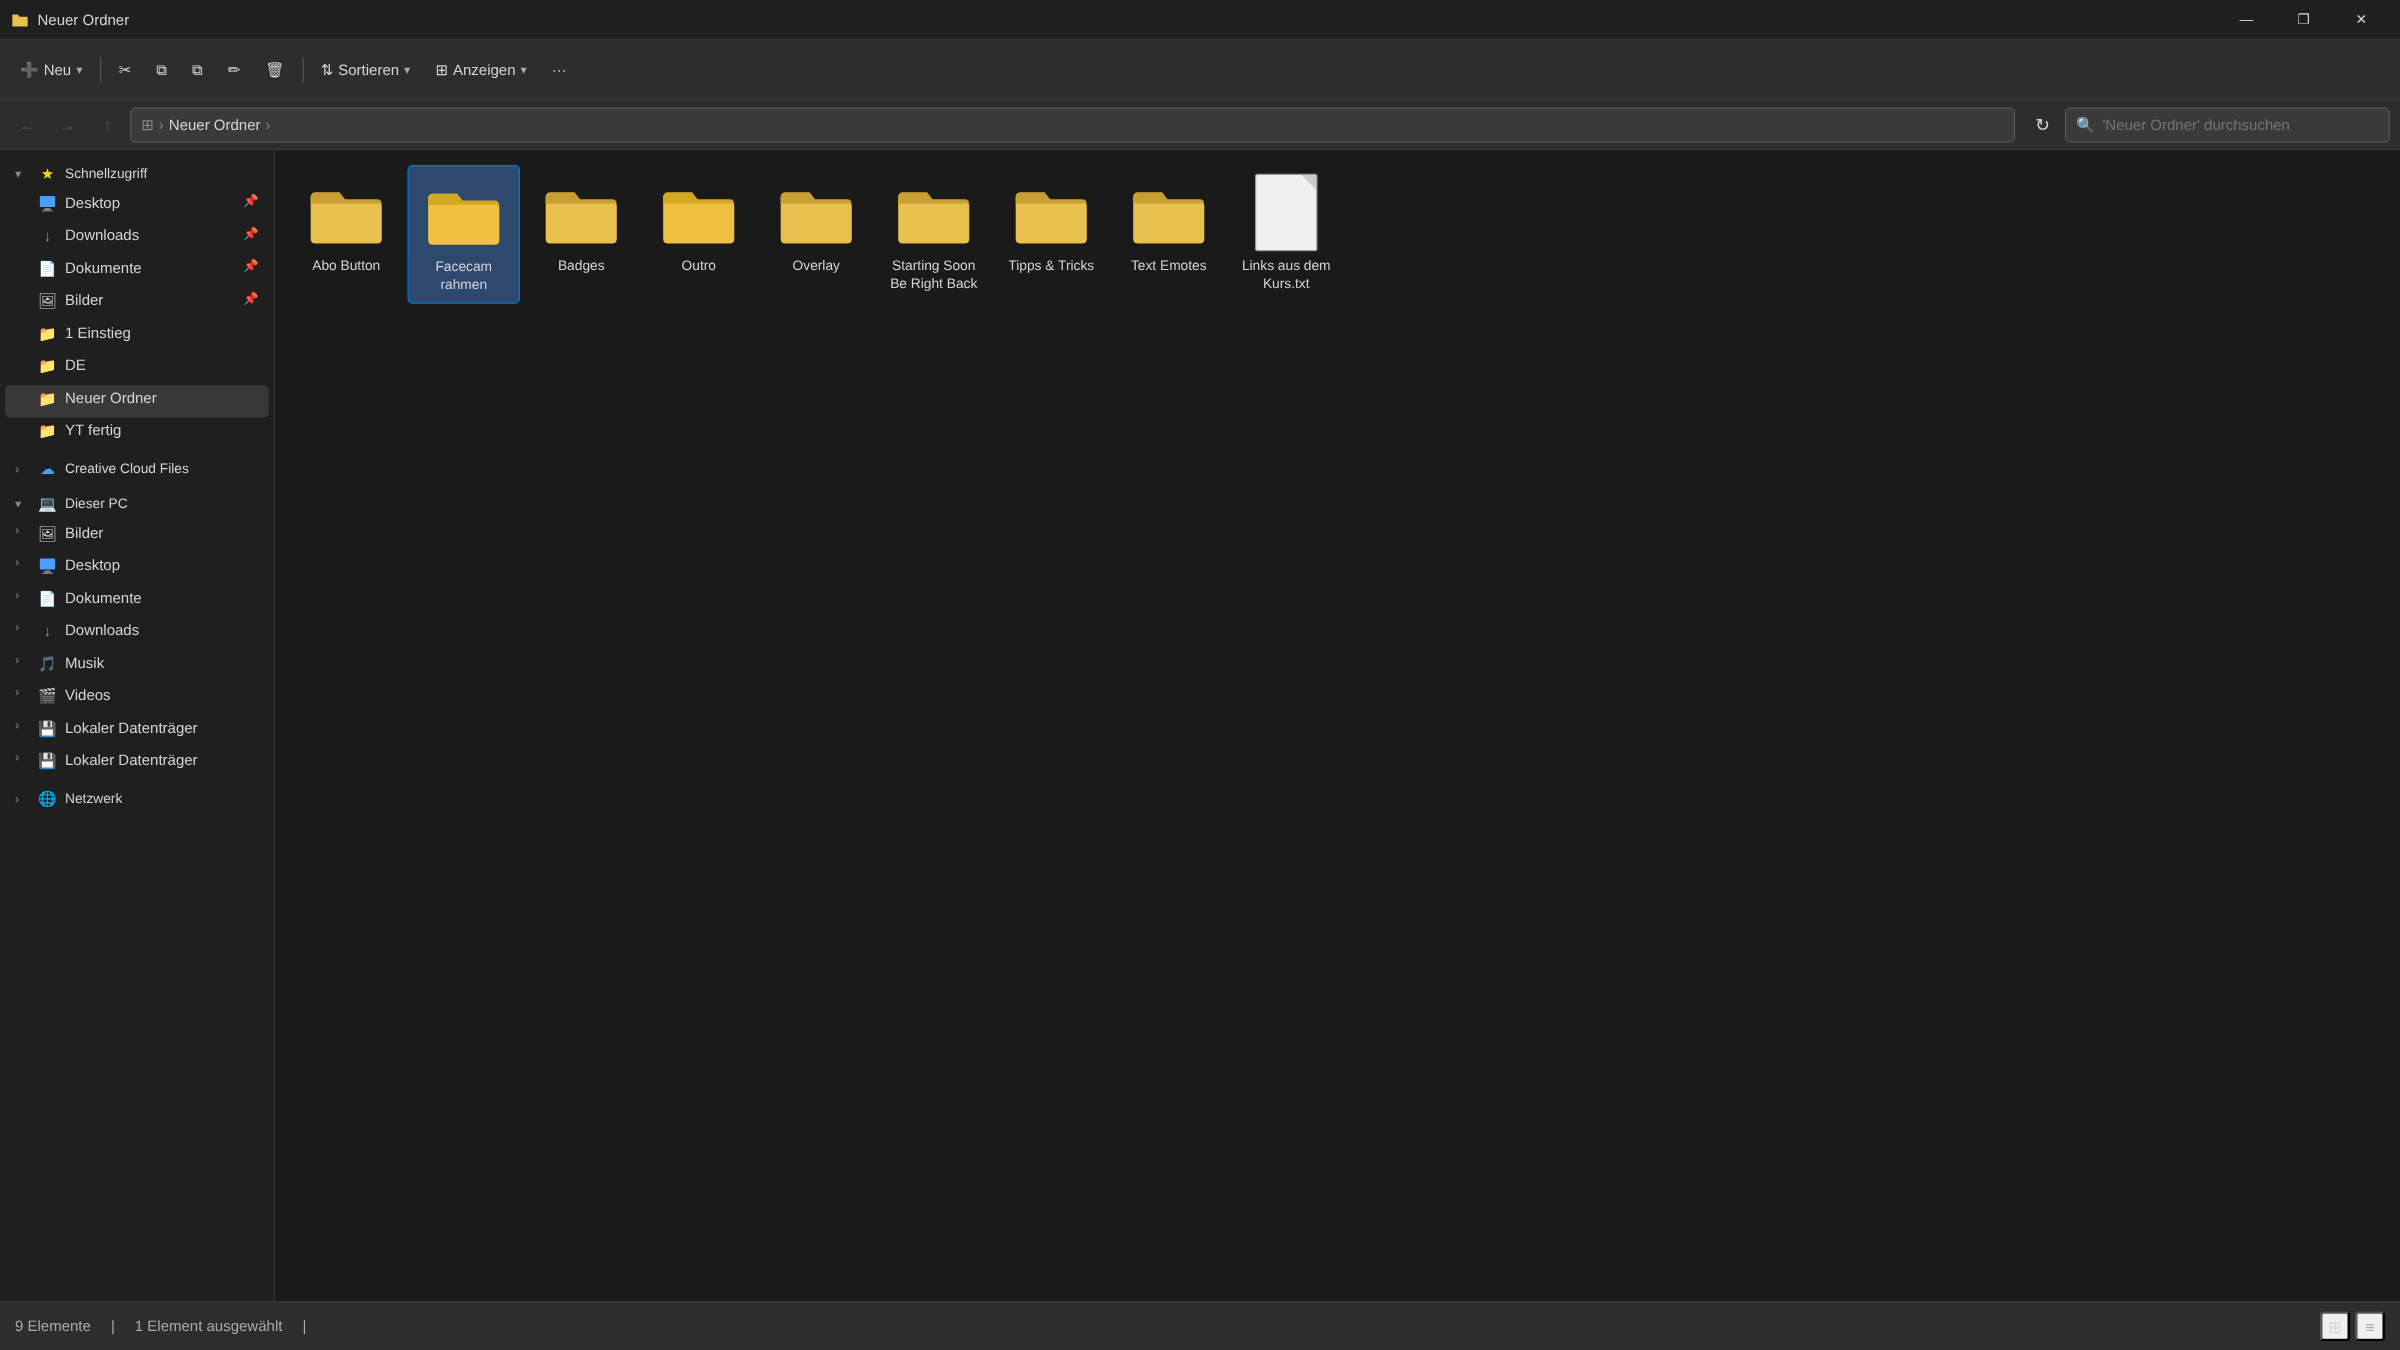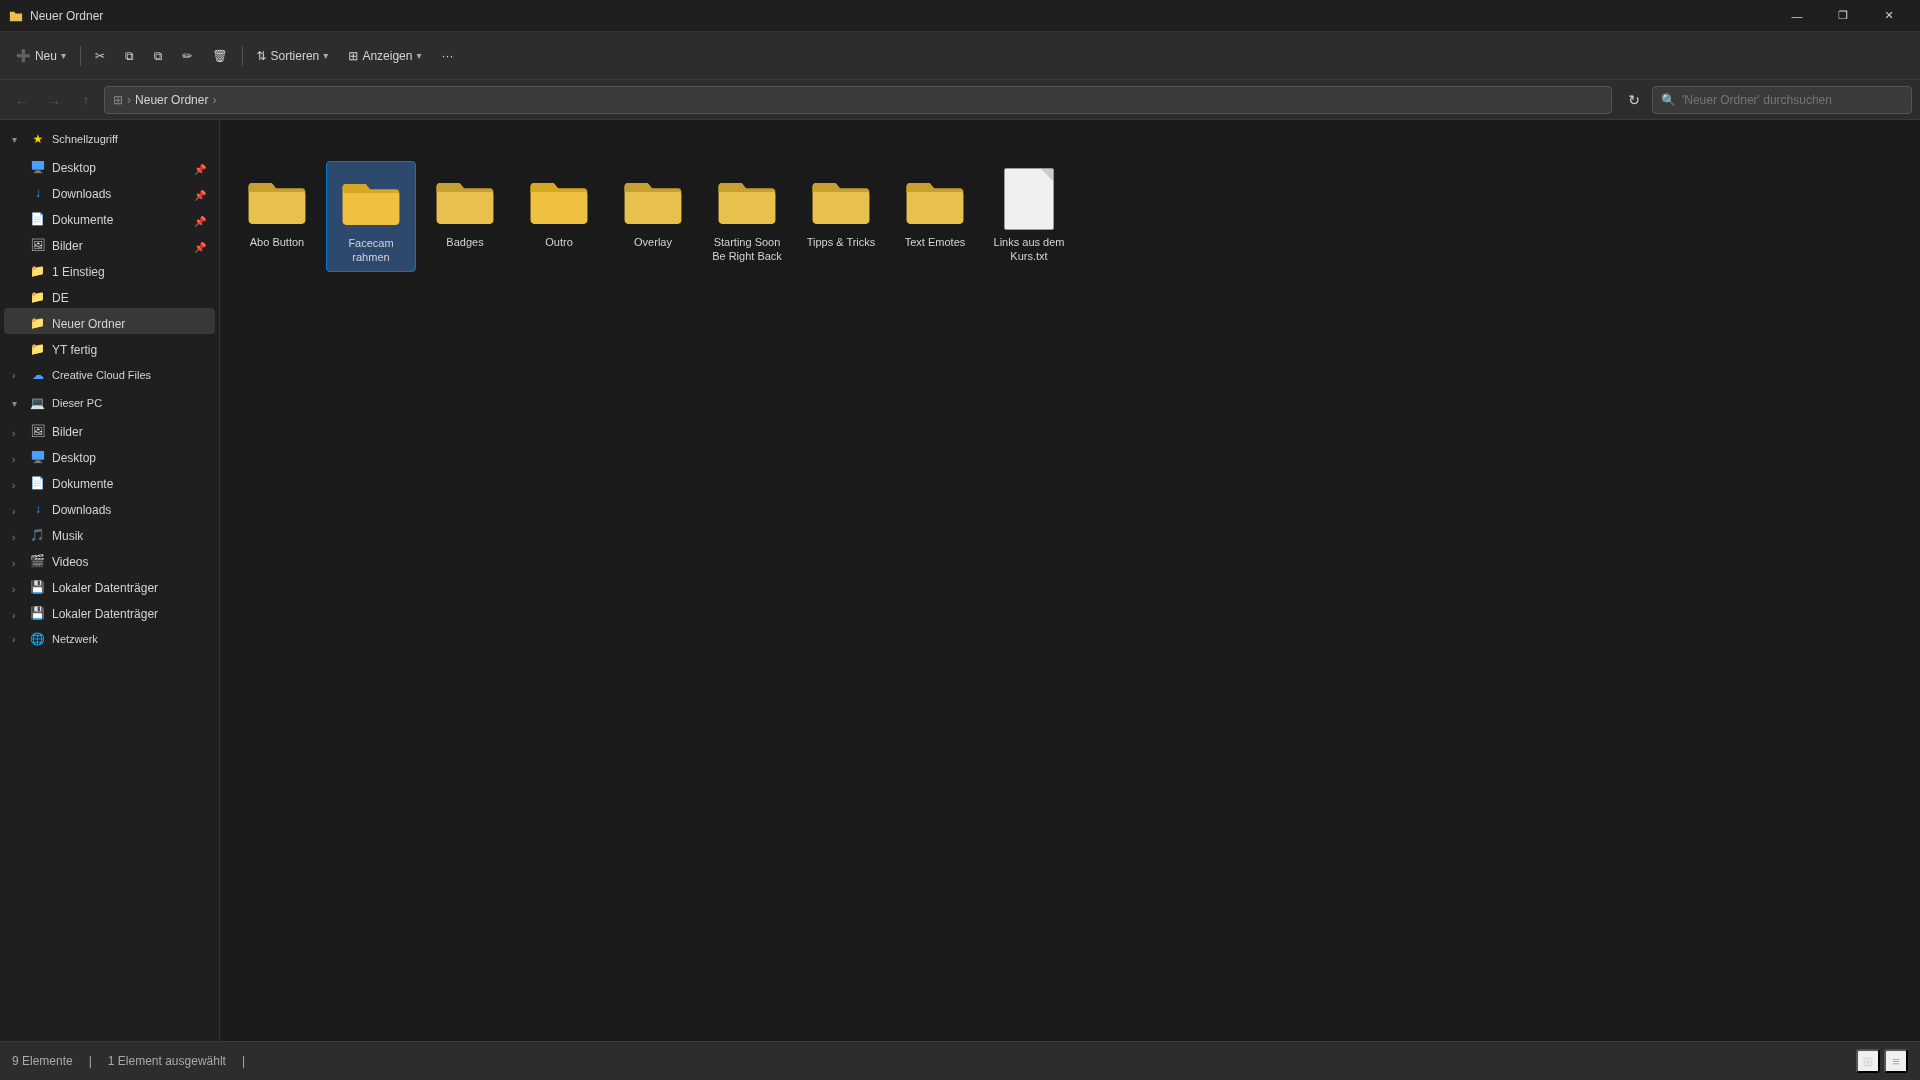--- a/index.html
+++ b/index.html
@@ -169,21 +169,21 @@
       padding: 4px 0;
       flex-shrink: 0;
     }
     .sidebar::-webkit-scrollbar { width: 4px; }
     .sidebar::-webkit-scrollbar-track { background: transparent; }
     .sidebar::-webkit-scrollbar-thumb { background: #555; border-radius: 2px; }
 
     .sidebar-section { margin: 2px 0; }
     .sidebar-item {
       display: flex;
-      align-items: flex-end;
+      align-items: flex-start;
       padding: 3px 8px 3px 8px;
       cursor: pointer;
       border-radius: 4px;
       margin: 0 4px;
       gap: 6px;
       height: 26px;
       color: #d4d4d4;
     }
     .sidebar-item.selected { background: #383838; }
 
@@ -244,21 +244,20 @@
     .icon-folder { color: #e8c04d; }
     .icon-downloads { color: #4a9eff; }
     .icon-cloud { color: #4a9eff; }
 
     
     .content-area {
       flex: 1;
       background: #1a1a1a;
       overflow: auto;
       padding: 12px;
-      margin-top: 29px;
     }
     .content-area::-webkit-scrollbar { width: 8px; height: 8px; }
     .content-area::-webkit-scrollbar-track { background: #2d2d2d; }
     .content-area::-webkit-scrollbar-thumb { background: #555; border-radius: 4px; }
 
     .files-grid {
       display: flex;
       flex-wrap: wrap;
       gap: 4px;
       align-content: flex-start;

